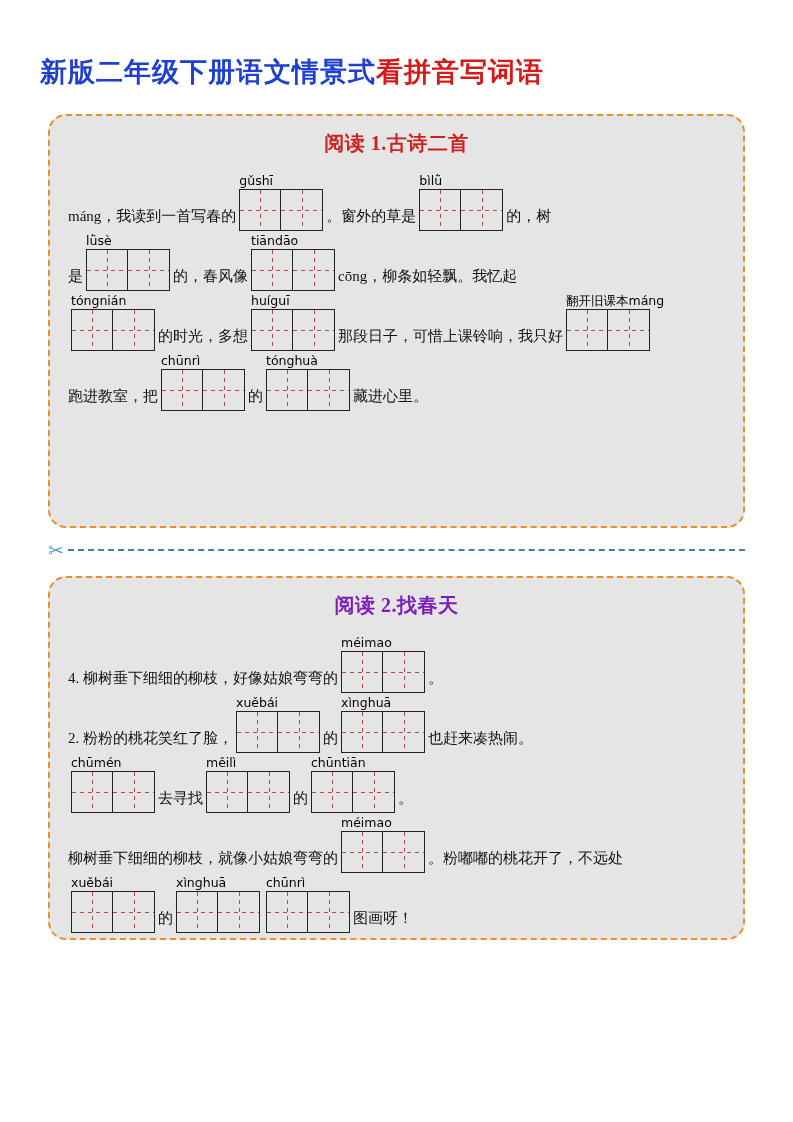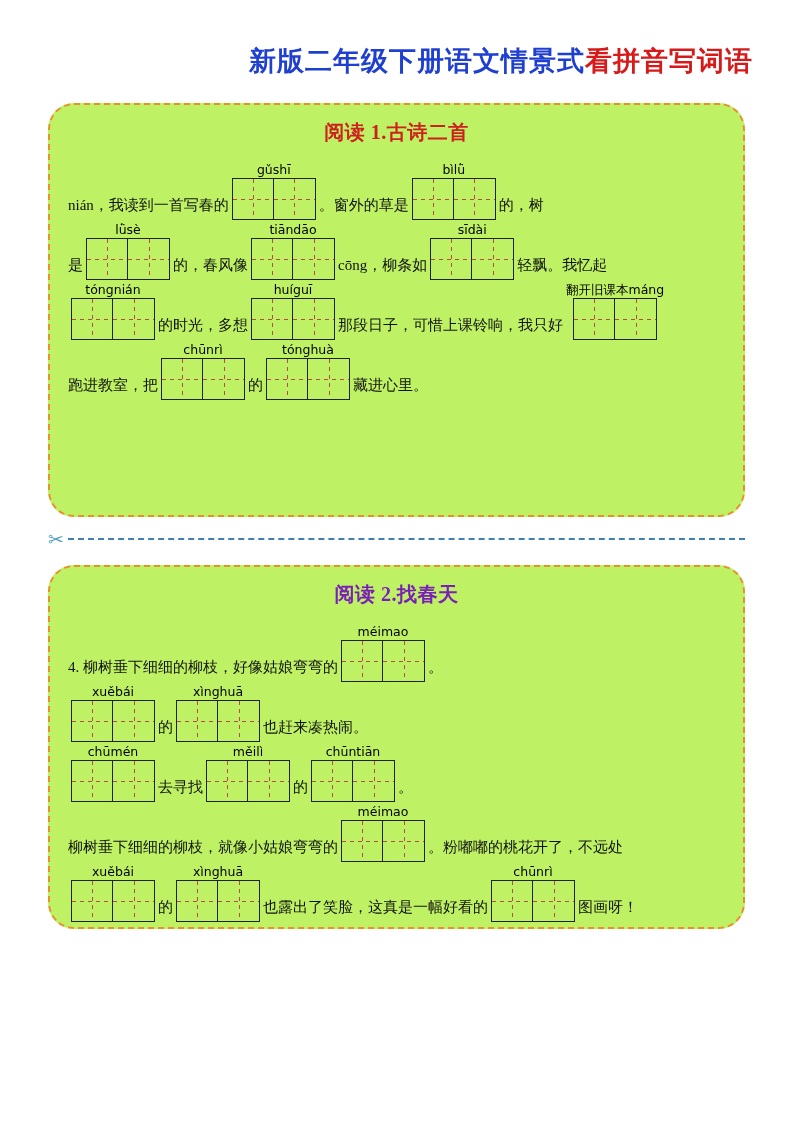--- a/index.html
+++ b/index.html
@@ -16,38 +16,38 @@
   }
   .page {
     position: relative;
     width: 793px;
     height: 1122px;
     box-sizing: border-box;
     padding: 0 40px;
   }
   
   .title {
-    text-align: right;
-    margin-top: 43px;
+    text-align: left;
+    margin-top: 54px;
     font-size: 27px;
     font-weight: bold;
     letter-spacing: 1px;
     white-space: nowrap;
   }
   .title .blue {
     color: #1f3fd0;
   }
   .title .red {
     color: #d61a1a;
   }
   
   .card {
     border: 2px dashed #e8912a;
-    border-radius: 26px;
-    background: #bef264;
+    border-radius: 18px;
+    background: #e5e5e5;
     margin: 0 8px;
     box-sizing: border-box;
     padding: 14px 18px 20px 18px;
     position: relative;
   }
   #card1 { margin-top: 24px; height: 414px; }
   #card2 { margin-top: 4px; height: 364px; }
 
   .card-title {
     text-align: center;
@@ -91,21 +91,21 @@
   }
   .txt {
     white-space: nowrap;
     padding-bottom: 6px;
   }
 
   
   .grp {
     display: inline-flex;
     flex-direction: column;
-    align-items: center;
+    align-items: flex-start;
     margin: 0 3px;
   }
   .pinyin {
     display: flex;
     font-family: "DejaVu Sans", sans-serif;
     font-size: 12.5px;
     color: #000;
     justify-content: space-around;
     margin-bottom: 1px;
     height: 15px;
@@ -164,21 +164,21 @@
 <div class="page">
 
   <div class="title">
     <span class="blue">新版二年级下册语文情景式</span><span class="red">看拼音写词语</span>
   </div>
 
   <div class="card" id="card1">
     <div class="card-title">阅读 1.古诗二首</div>
     <div id="s1-lines">
         <div class="line" id="s1-l1">
-          <span class="txt">nián，我读到一首写春的</span>
+          <span class="txt">máng，我读到一首写春的</span>
           <div class="grp">
             <div class="pinyin">
               <span>gǔ</span>
               <span>shī</span>
             </div>
             <div class="boxes">
               <div class="cell"></div>
               <div class="cell"></div>
             </div>
           </div>
@@ -212,30 +212,20 @@
             <div class="pinyin">
               <span>tiān</span>
               <span>dāo</span>
             </div>
             <div class="boxes">
               <div class="cell"></div>
               <div class="cell"></div>
             </div>
           </div>
           <span class="txt">cōng，柳条如</span>
-          <div class="grp">
-            <div class="pinyin">
-              <span>sī</span>
-              <span>dài</span>
-            </div>
-            <div class="boxes">
-              <div class="cell"></div>
-              <div class="cell"></div>
-            </div>
-          </div>
           <span class="txt">轻飘。我忆起</span>
         </div>
         <div class="line" id="s1-l3">
           <div class="grp">
             <div class="pinyin">
               <span>tóng</span>
               <span>nián</span>
             </div>
             <div class="boxes">
               <div class="cell"></div>
@@ -309,20 +299,21 @@
               <span>mao</span>
             </div>
             <div class="boxes">
               <div class="cell"></div>
               <div class="cell"></div>
             </div>
           </div>
           <span class="txt">。</span>
         </div>
         <div class="line" id="s2-l2">
+          <span class="txt">2. 粉粉的桃花笑红了脸，</span>
           <div class="grp">
             <div class="pinyin">
               <span>xuě</span>
               <span>bái</span>
             </div>
             <div class="boxes">
               <div class="cell"></div>
               <div class="cell"></div>
             </div>
           </div>
@@ -403,21 +394,20 @@
           <div class="grp">
             <div class="pinyin">
               <span>xìng</span>
               <span>huā</span>
             </div>
             <div class="boxes">
               <div class="cell"></div>
               <div class="cell"></div>
             </div>
           </div>
-          <span class="txt">也露出了笑脸，这真是一幅好看的</span>
           <div class="grp">
             <div class="pinyin">
               <span>chūn</span>
               <span>rì</span>
             </div>
             <div class="boxes">
               <div class="cell"></div>
               <div class="cell"></div>
             </div>
           </div>

